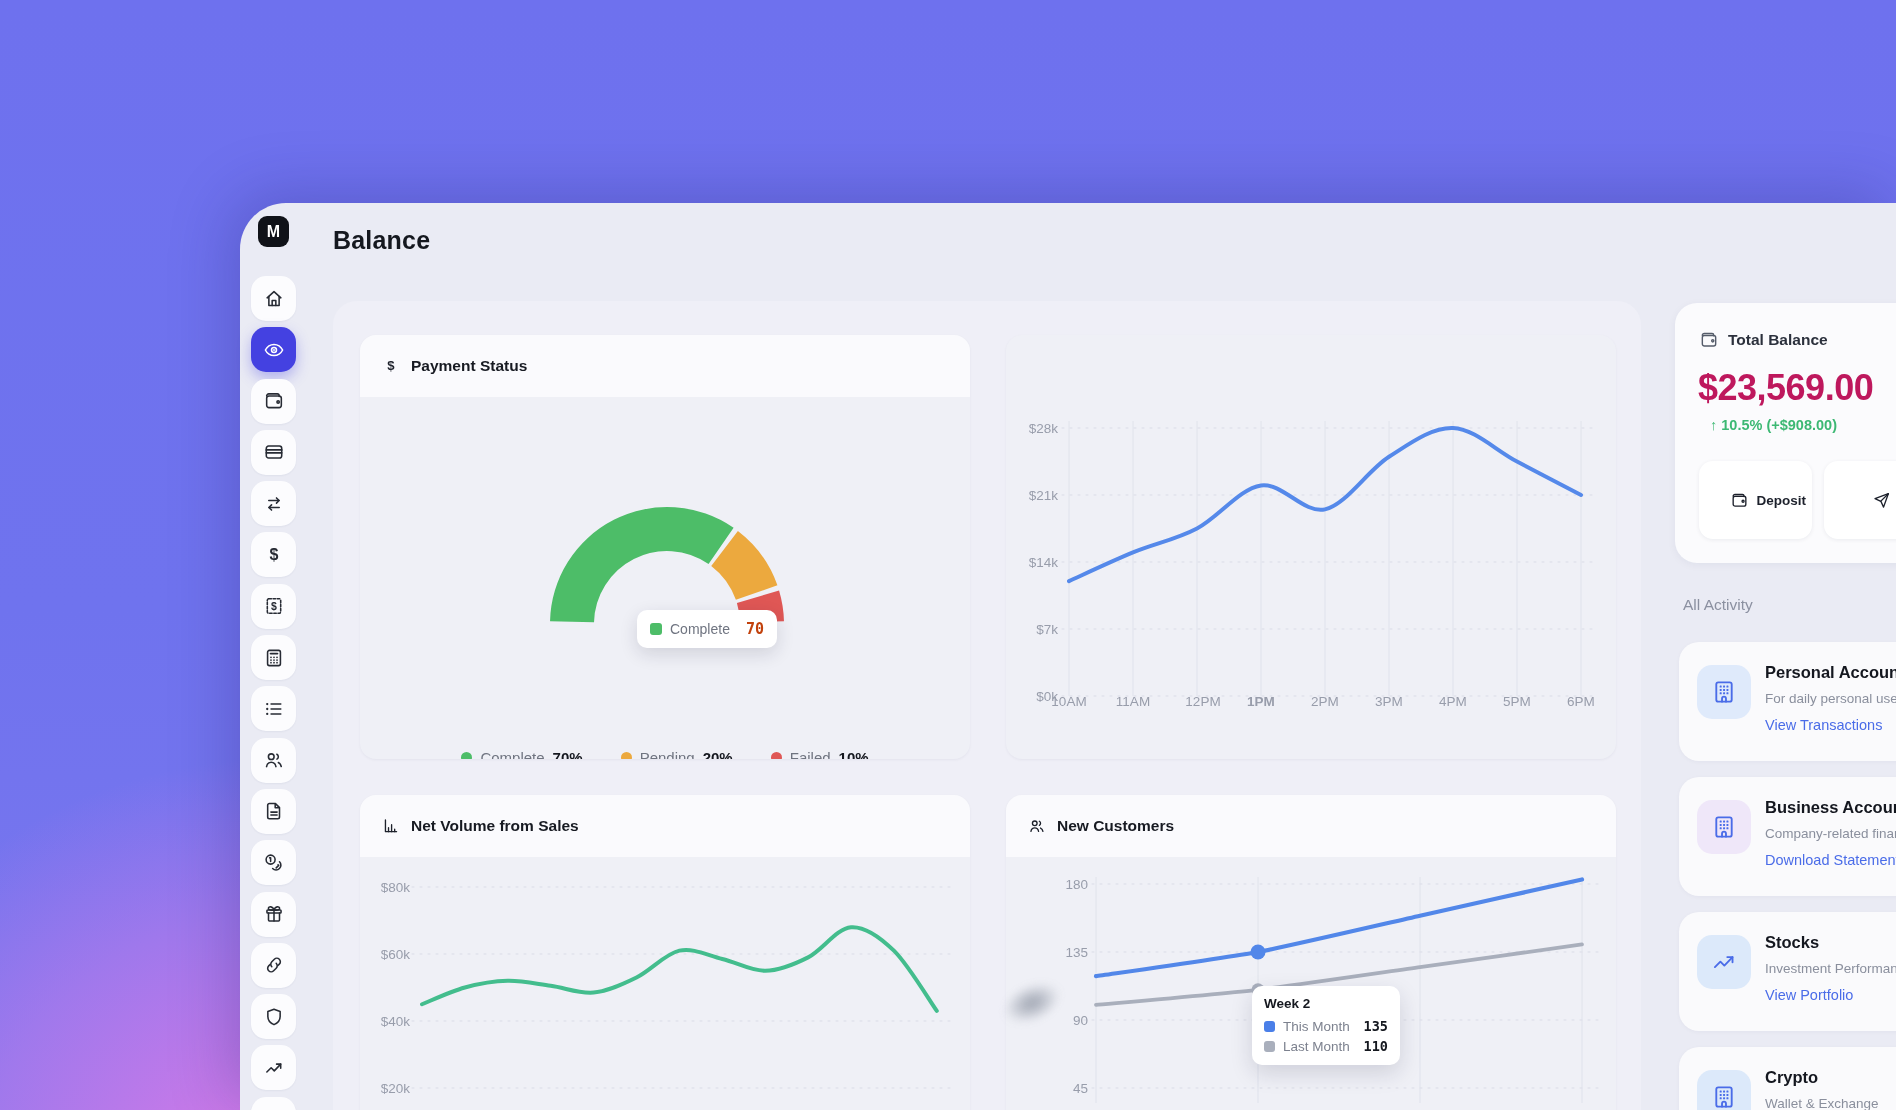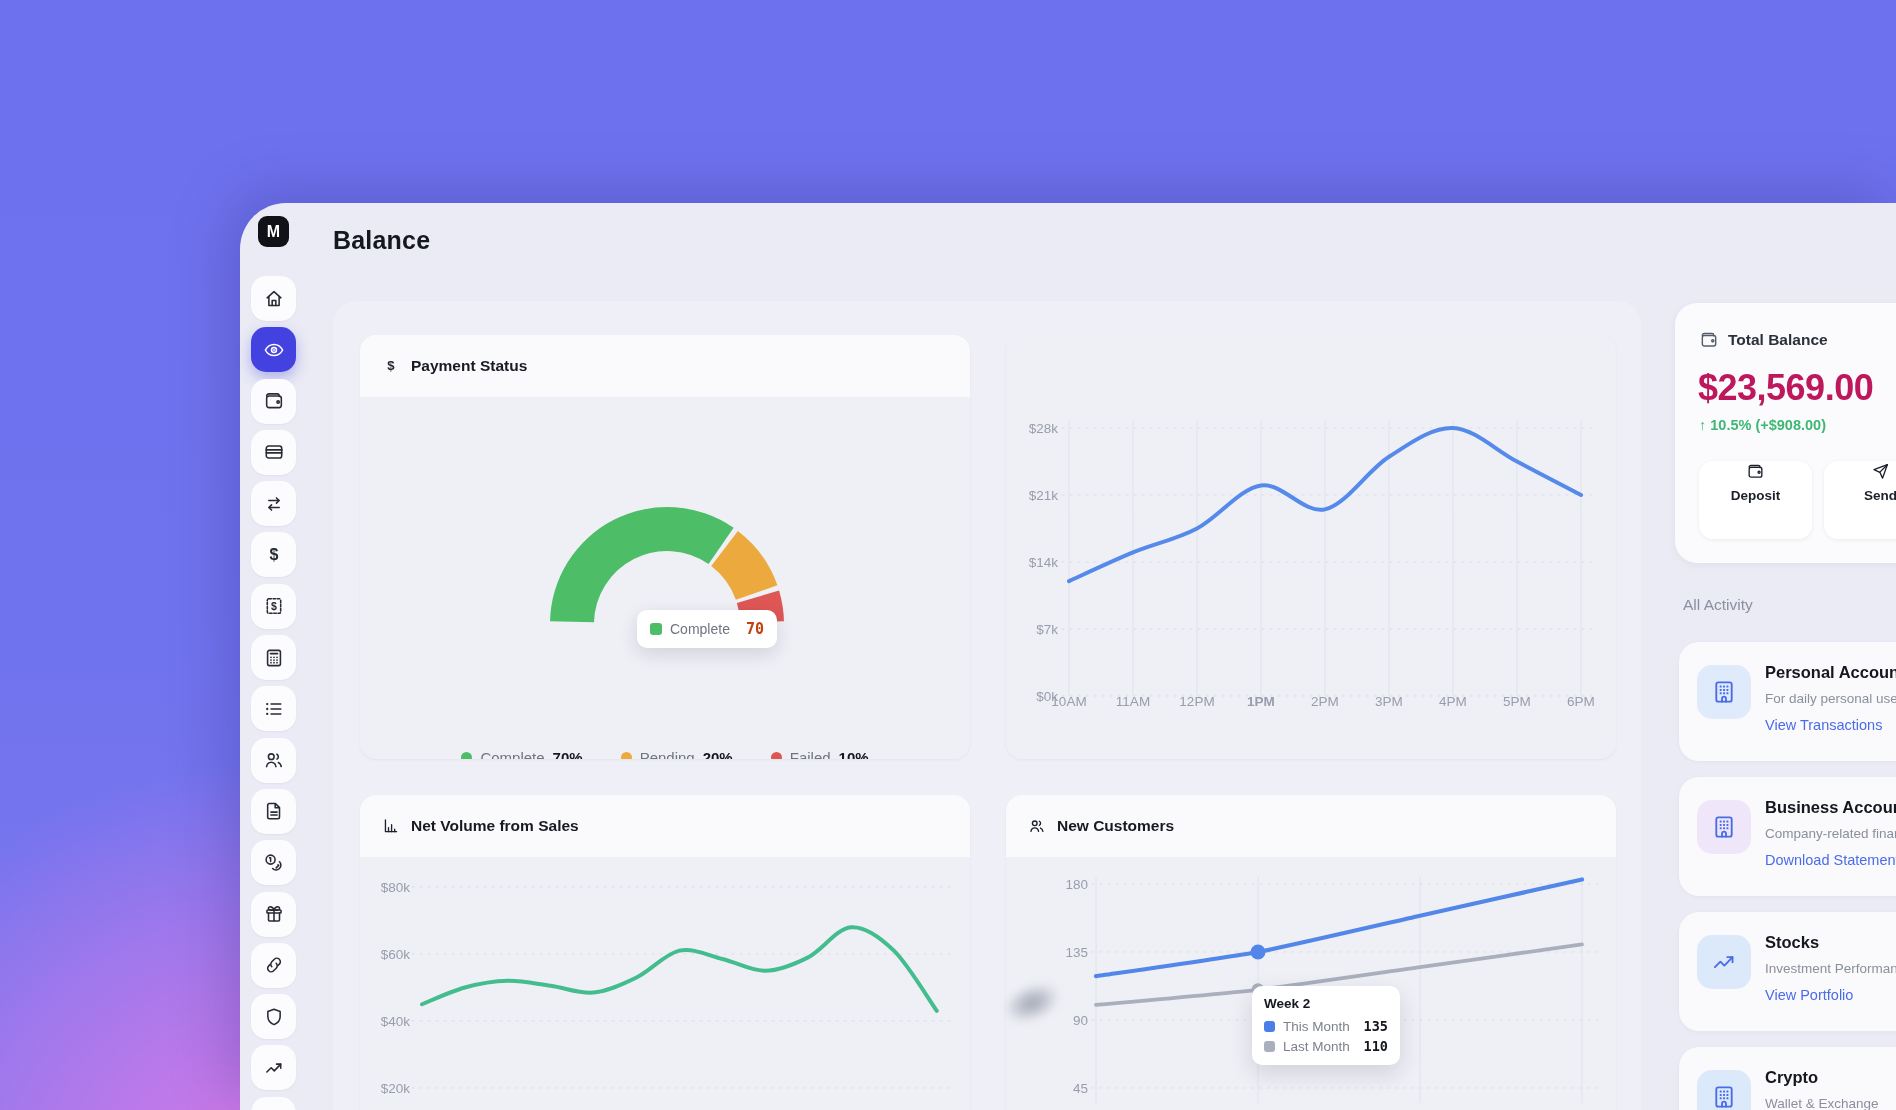--- a/index.html
+++ b/index.html
@@ -59,21 +59,21 @@
   .rp{position:absolute;left:1435px;top:-203px;width:300px;height:1110px;}
   .balance-card{position:absolute;left:0;top:303px;width:300px;height:260px;background:#FBFBFD;border-radius:22px;
     box-shadow:0 2px 8px rgba(25,30,70,.05);}
   .bal-head{position:absolute;left:24px;top:27px;display:flex;align-items:center;gap:9px;}
   .bal-head .bi{display:flex;color:#555C6A;}
   .bal-head span.bl{font-size:15.5px;font-weight:600;color:#2B303C;}
   .amount{position:absolute;left:23px;top:64px;font-size:36px;font-weight:800;color:#be185d;letter-spacing:-.5px;white-space:nowrap;}
   .change{position:absolute;left:24px;top:114px;font-size:14.5px;font-weight:600;color:#3CB873;white-space:nowrap;}
   .actions{position:absolute;left:24px;top:158px;display:flex;gap:12px;}
   .act-btn{width:113px;height:78px;background:#fff;border:none;border-radius:14px;box-shadow:0 1px 4px rgba(20,25,60,.07);
-    display:flex;flex-direction:column;align-items:center;justify-content:flex-start;gap:7px;cursor:pointer;}
+    display:flex;flex-direction:row;align-items:center;justify-content:flex-end;gap:7px;cursor:pointer;}
   .act-btn .abi{display:flex;color:#1C202B;}
   .act-btn span.abl{font-size:13.5px;font-weight:600;color:#1C202B;}
   .all-act{position:absolute;left:8px;top:596px;font-size:15.5px;font-weight:500;color:#8B90A0;}
   .act-card{position:absolute;left:4px;width:300px;height:119px;background:#FAFAFC;border-radius:20px;
     box-shadow:0 1px 4px rgba(25,30,70,.04);}
   .act-icon{position:absolute;left:18px;top:23px;width:54px;height:54px;border-radius:15px;display:flex;
     align-items:center;justify-content:center;}
   .act-title{position:absolute;left:86px;top:21px;font-size:16.5px;font-weight:700;color:#14171F;white-space:nowrap;}
   .act-sub{position:absolute;left:86px;top:49px;font-size:13.5px;color:#8A8F9D;white-space:nowrap;}
   .act-link{position:absolute;left:86px;top:75px;font-size:14.5px;font-weight:500;color:#4A6CE8;white-space:nowrap;
@@ -312,21 +312,21 @@
               <line x1="575" y1="24" x2="575" y2="299" stroke="#DEE0EA" stroke-width="1" opacity="0.9"></line>
               <path d="M63,184.14285714285714C73.66666666666667,179.35714285714286,105.66666666666667,164.20238095238096,127,155.42857142857144C148.33333333333334,146.65476190476193,169.66666666666666,142.66666666666666,191,131.5C212.33333333333334,120.33333333333333,233.66666666666666,91.61904761904762,255,88.42857142857143C276.3333333333333,85.23809523809524,297.6666666666667,117.14285714285715,319,112.35714285714286C340.3333333333333,107.57142857142857,361.6666666666667,73.27380952380952,383,59.714285714285715C404.3333333333333,46.154761904761905,425.6666666666667,30.202380952380953,447,31C468.3333333333333,31.797619047619047,489.6666666666667,53.333333333333336,511,64.5C532.3333333333334,75.66666666666667,564.3333333333334,92.41666666666667,575,98" fill="none" stroke="#5589EA" stroke-width="4" stroke-linecap="round" stroke-linejoin="round"></path>
             </svg>
             <div class="tick-y" style="left: -8px; top: 31px;">$28k</div>
             <div class="tick-y" style="left: -8px; top: 98px;">$21k</div>
             <div class="tick-y" style="left: -8px; top: 165px;">$14k</div>
             <div class="tick-y" style="left: -8px; top: 232px;">$7k</div>
             <div class="tick-y" style="left: -8px; top: 299px;">$0k</div>
             <div class="tick-x" style="left: 30px; top: 297px;">10AM</div>
             <div class="tick-x" style="left: 94px; top: 297px;">11AM</div>
-            <div class="tick-x" style="left: 158px; top: 297px;">12PM</div>
+            <div class="tick-x" style="left: 164px; top: 297px;">12PM</div>
             <div class="tick-x" style="left: 222px; top: 297px; font-weight: bold;">1PM</div>
             <div class="tick-x" style="left: 286px; top: 297px;">2PM</div>
             <div class="tick-x" style="left: 350px; top: 297px;">3PM</div>
             <div class="tick-x" style="left: 414px; top: 297px;">4PM</div>
             <div class="tick-x" style="left: 478px; top: 297px;">5PM</div>
             <div class="tick-x" style="left: 542px; top: 297px;">6PM</div>
           </div>
       </section>
 
       <section class="card">
@@ -410,21 +410,21 @@
           <span class="bi" id="bi-wallet">
               <svg width="20" height="20" viewBox="0 0 24 24" fill="none" stroke="currentColor" stroke-width="1.7" stroke-linecap="round" stroke-linejoin="round">
                 <path d="M17.6 7V6.1a1.9 1.9 0 0 0-1.9-1.9H6.3A2.3 2.3 0 0 0 4 6.5"></path>
                 <rect x="4" y="6.6" width="16" height="12.6" rx="2.5"></rect>
                 <circle cx="16.5" cy="13" r="1.3"></circle>
               </svg>
             </span>
           <span class="bl">Total Balance</span>
         </div>
         <div class="amount">$23,569.00</div>
-        <div class="change" style="color: rgb(60, 184, 115);">↑ 10.5% (+$908.00)</div>
+        <div class="change" style="color: rgb(60, 184, 115); margin-left: 11px;">↑ 10.5% (+$908.00)</div>
         <div class="actions">
           <button class="act-btn">
             <span class="abi" id="abi-0">
                 <svg width="19" height="19" viewBox="0 0 24 24" fill="none" stroke="currentColor" stroke-width="1.7" stroke-linecap="round" stroke-linejoin="round">
                   <path d="M17.6 7V6.1a1.9 1.9 0 0 0-1.9-1.9H6.3A2.3 2.3 0 0 0 4 6.5"></path>
                   <rect x="4" y="6.6" width="16" height="12.6" rx="2.5"></rect>
                   <circle cx="16.5" cy="13" r="1.3"></circle>
                 </svg>
               </span>
             <span class="abl">Deposit</span>

